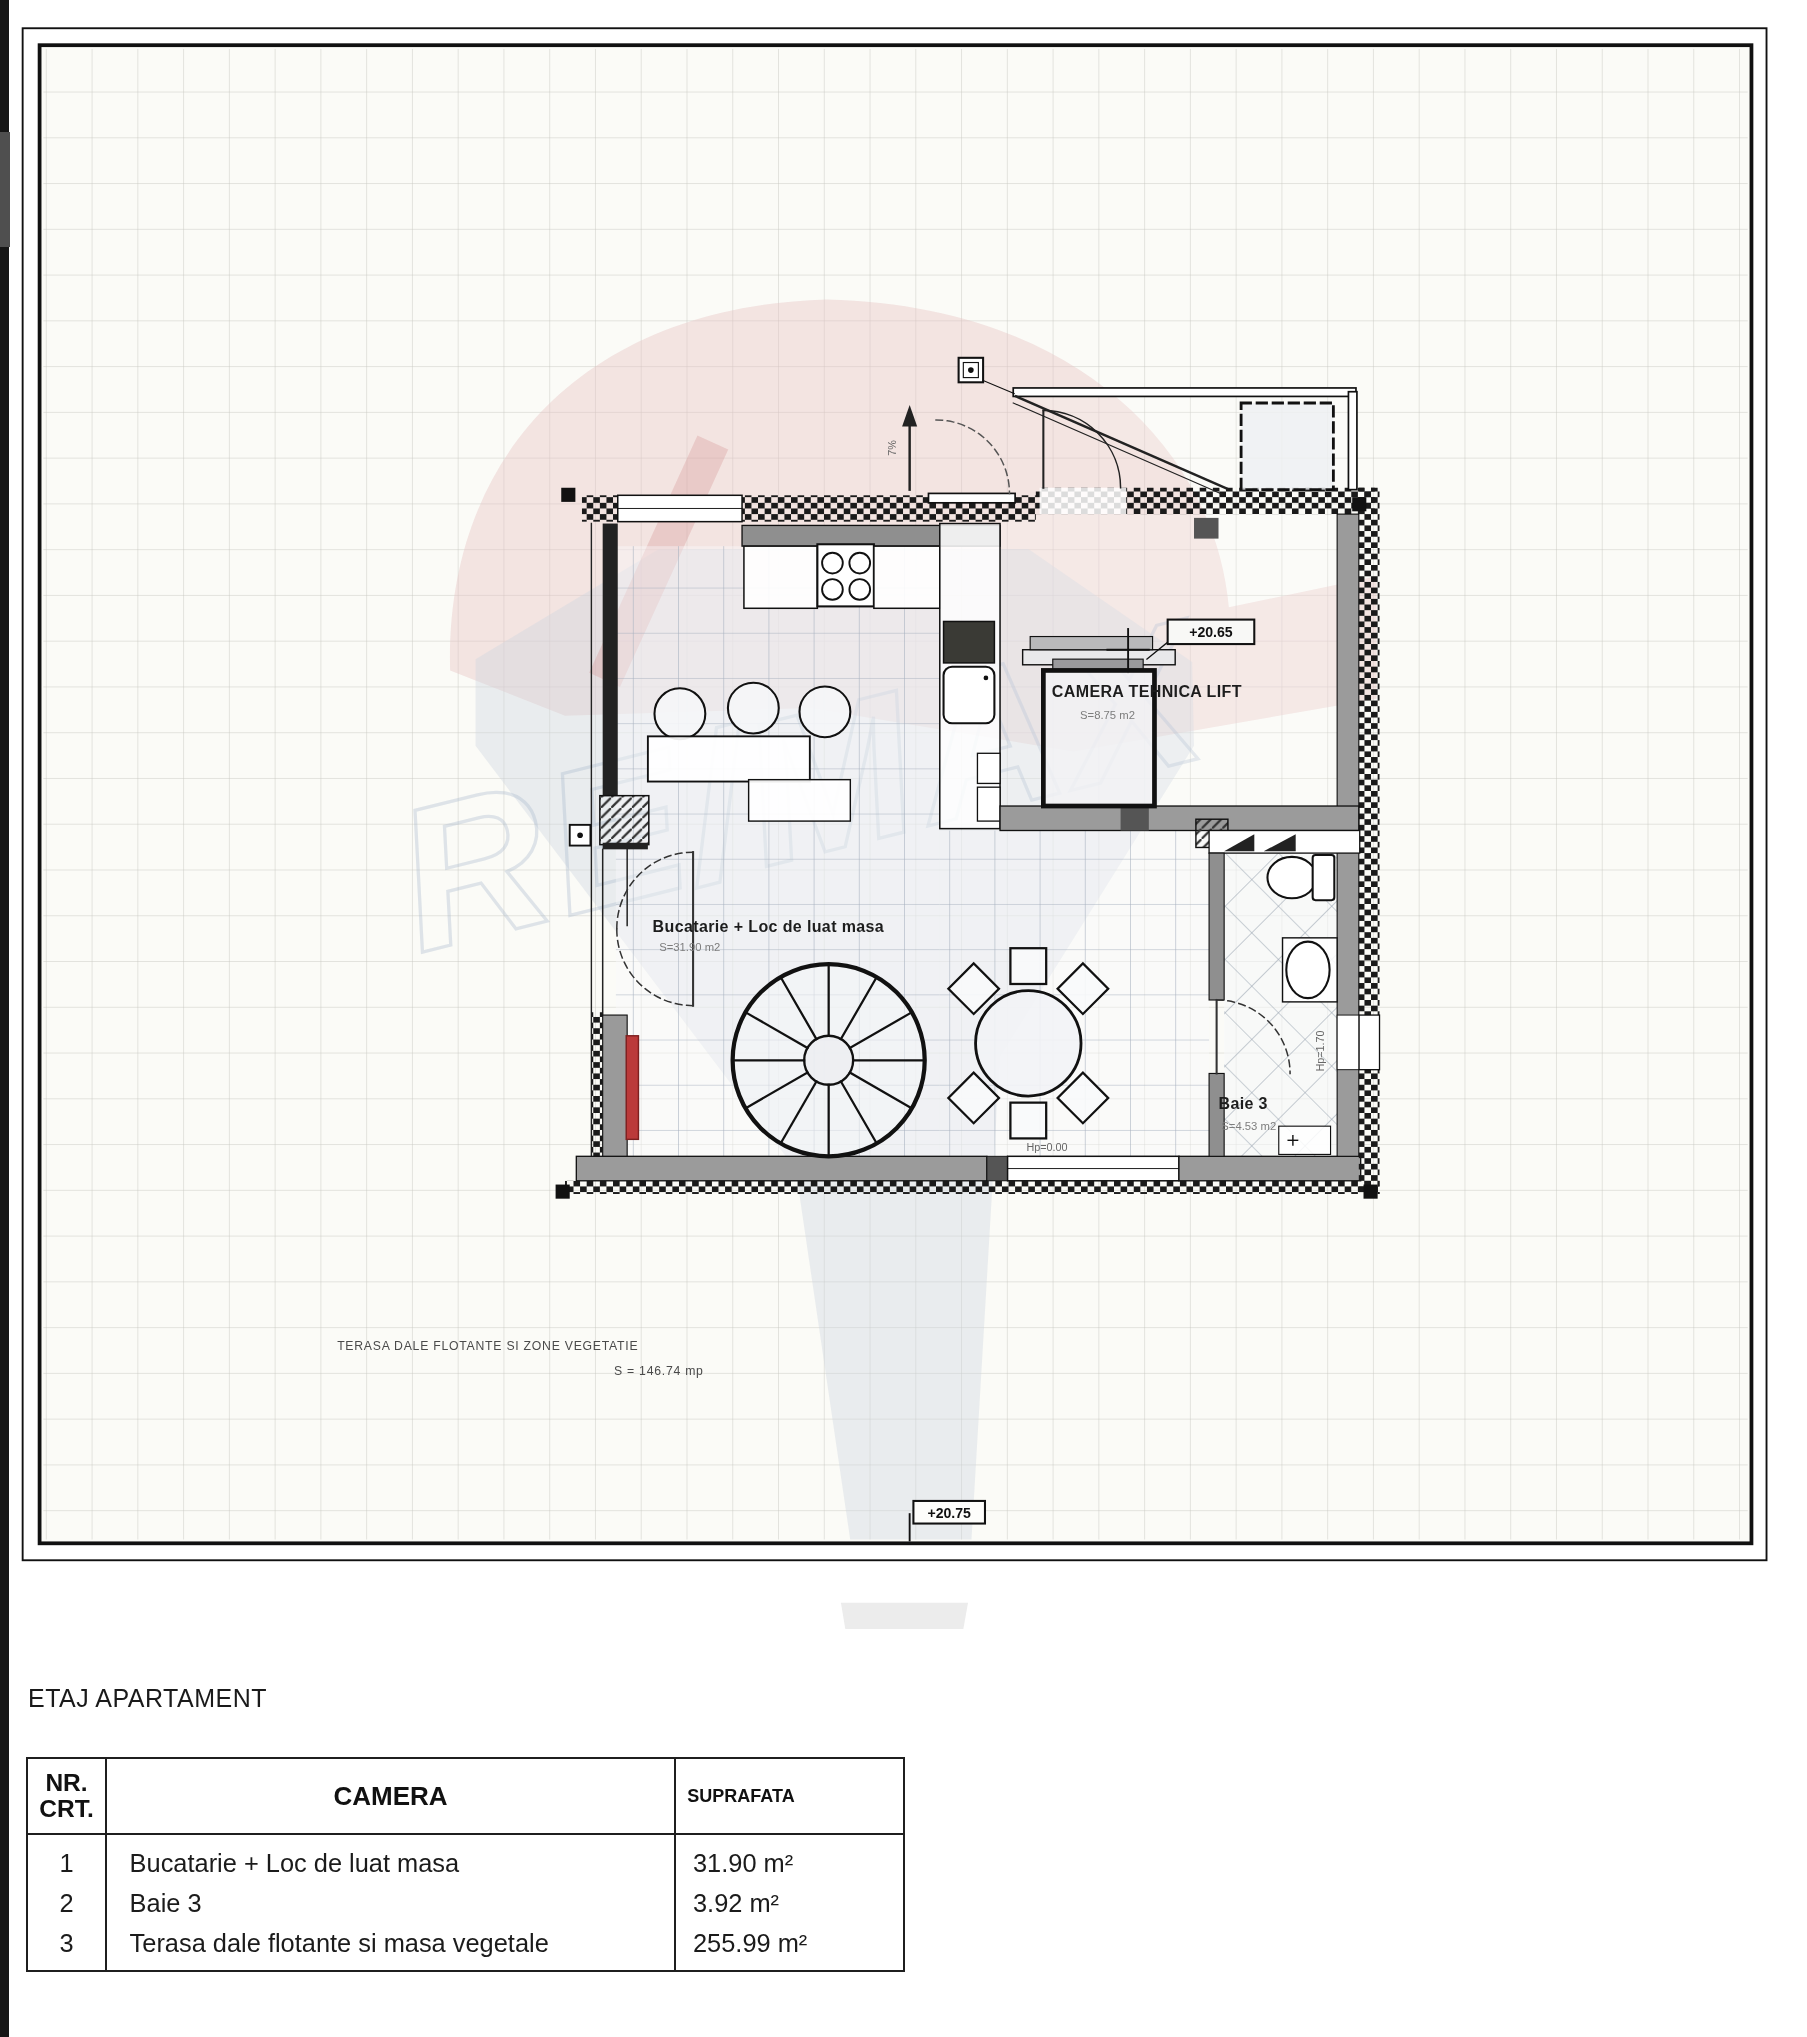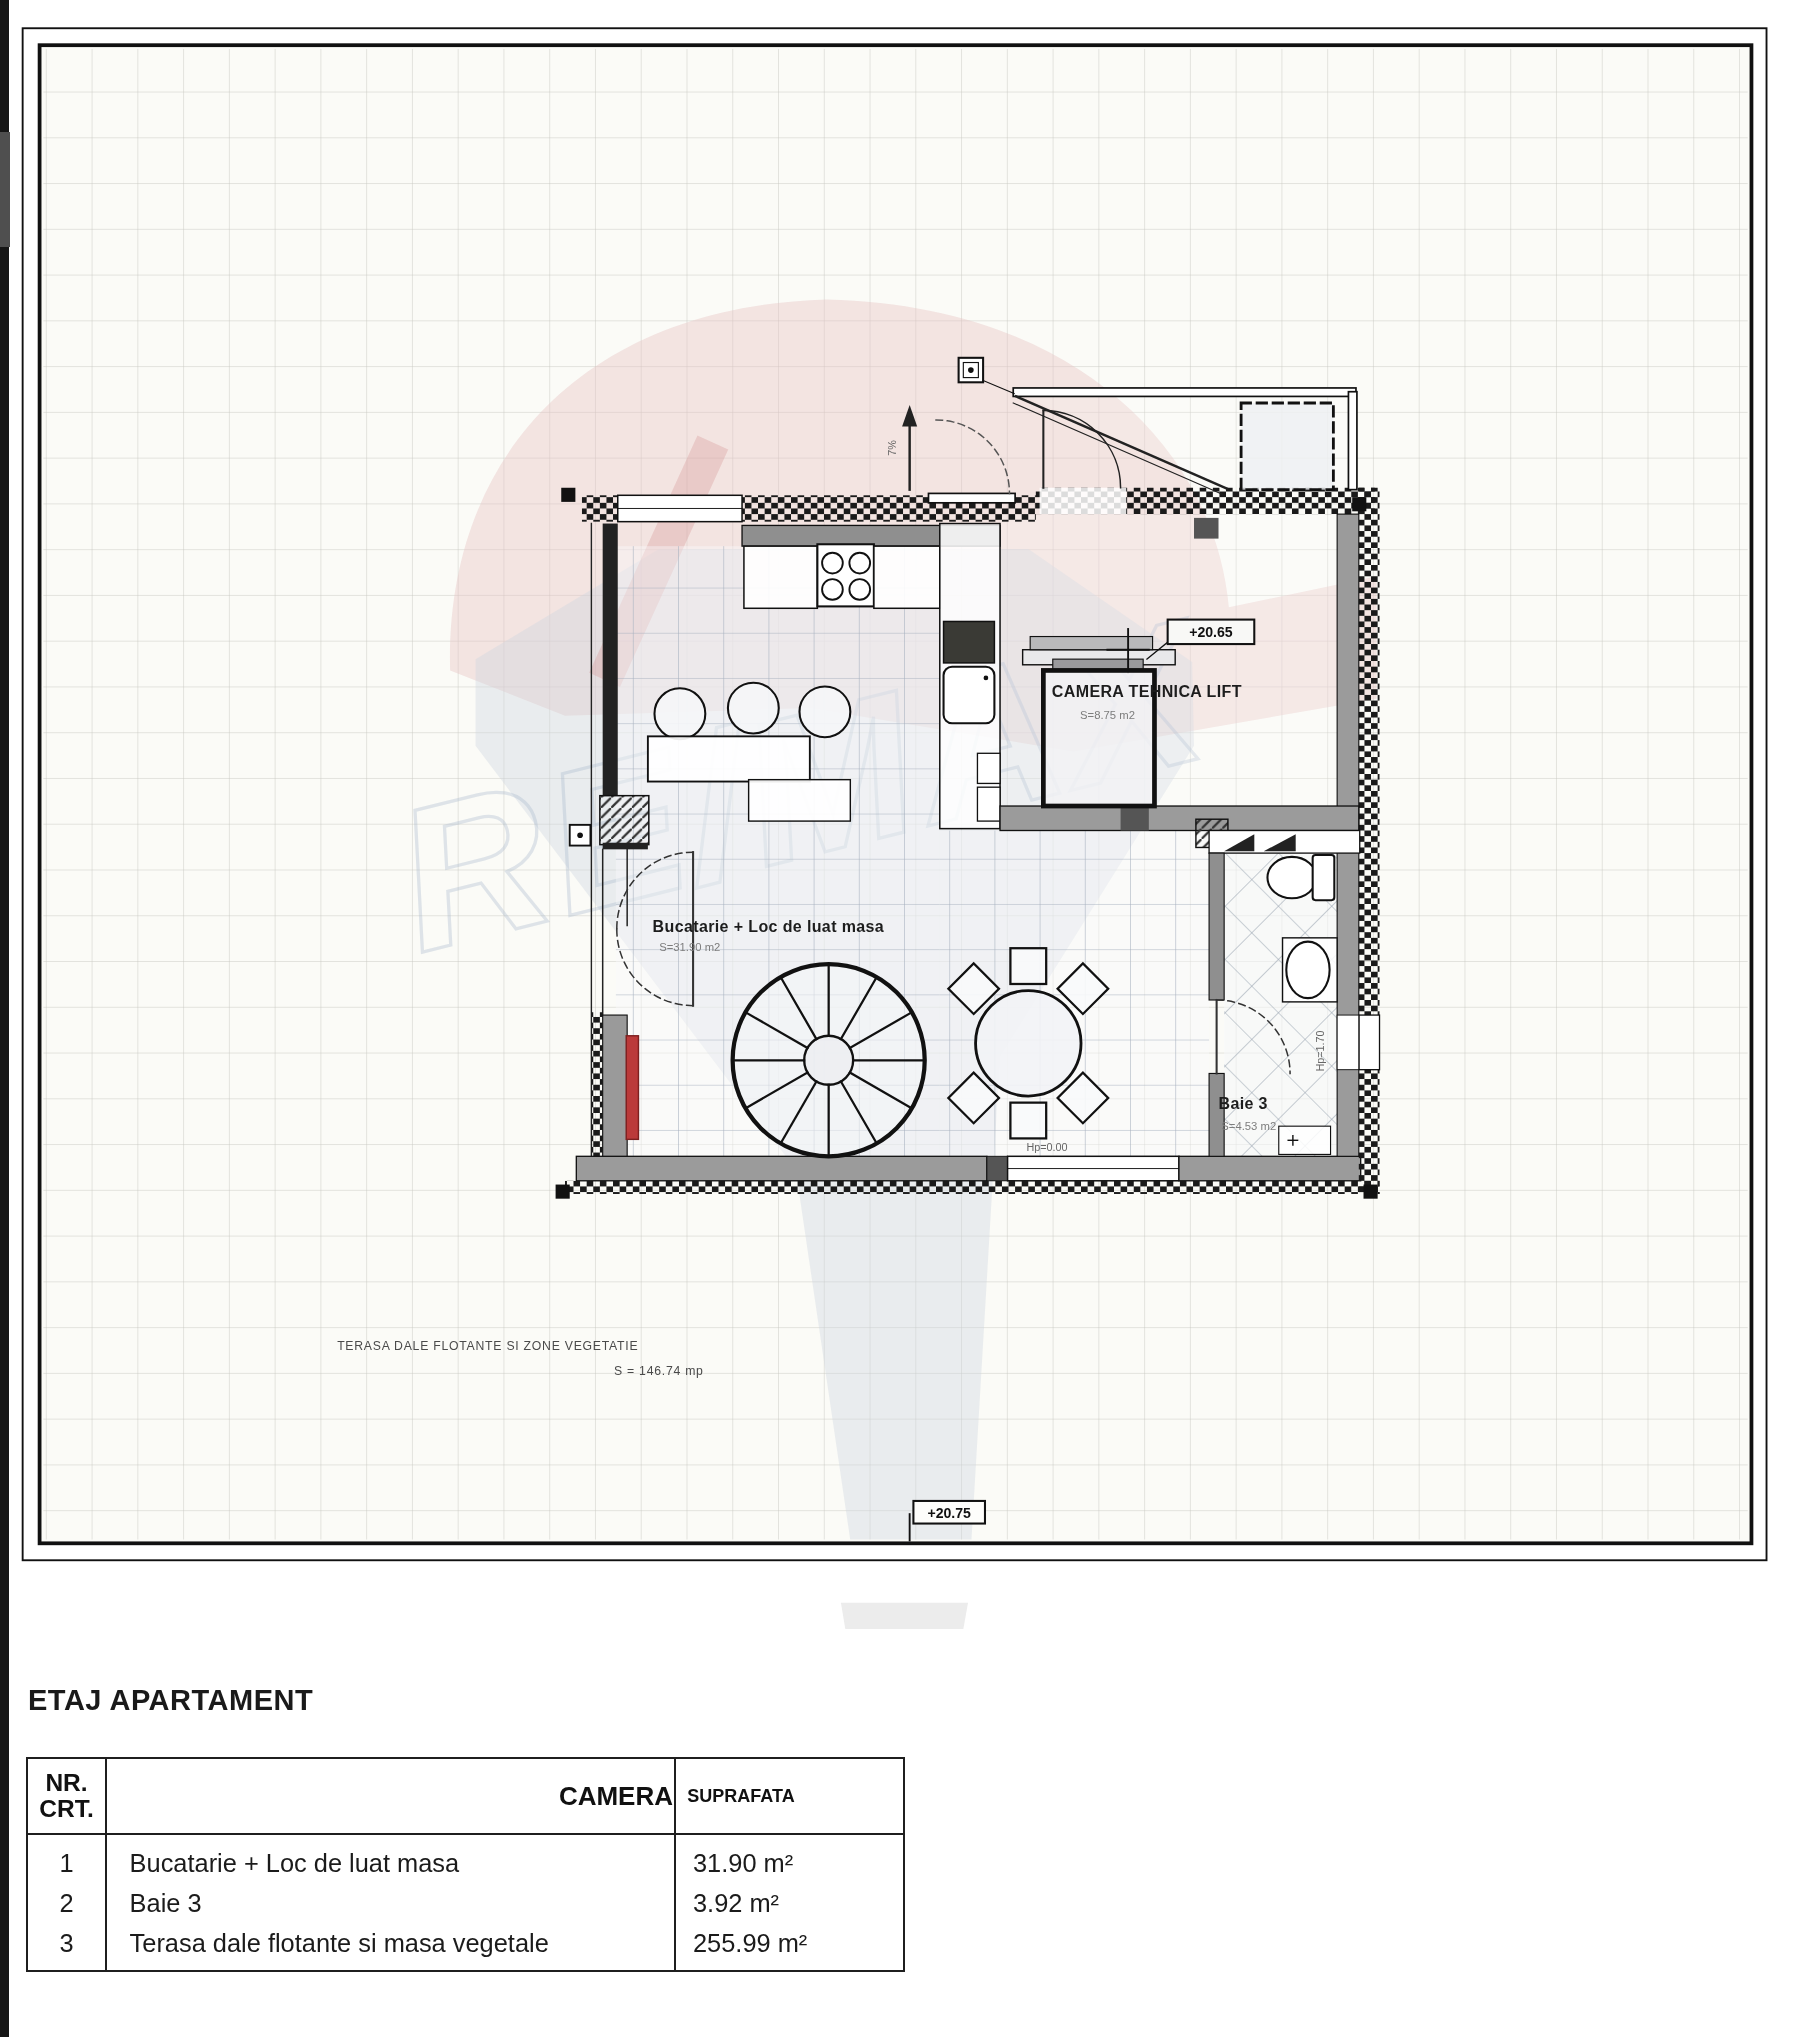--- a/index.html
+++ b/index.html
@@ -6,25 +6,25 @@
   body{width:1808px;height:2038px;position:relative;font-family:"Liberation Sans",sans-serif;overflow:hidden;}
   .edge-strip{position:absolute;left:0;top:0;width:8.5px;height:2038px;background:#161616;}
   .edge-strip-gray{position:absolute;left:0;top:132px;width:10.4px;height:115px;background:#4f4f4f;}
   svg text{font-family:"Liberation Sans",sans-serif;}
   .t-room{font-weight:700;font-size:17px;fill:#1d1d1d;letter-spacing:.4px;}
   .t-area{font-size:12px;fill:#7d7d7d;}
   .t-terasa{font-size:13px;fill:#4a4a4a;letter-spacing:.8px;}
   .t-box{font-weight:700;font-size:15px;fill:#111;}
   .t-tiny{font-size:11.5px;fill:#666;}
   .doc-bottom{position:absolute;left:0;top:1629px;width:1808px;height:409px;}
-  .doc-title{position:absolute;left:28px;top:55px;font-size:29px;font-weight:700;color:#1a1a1a;letter-spacing:0.5px;}
+  .doc-title{position:absolute;left:28px;top:55px;font-size:25px;font-weight:400;color:#1a1a1a;letter-spacing:0.5px;}
   table.areas{position:absolute;left:26px;top:128px;border-collapse:collapse;table-layout:fixed;}
   table.areas th, table.areas td{border:2.8px solid #1f1f1f;vertical-align:middle;}
   th.h-nr{width:75px;font-size:24.5px;font-weight:700;line-height:1.08;white-space:pre-line;text-align:center;height:72px;color:#111;}
-  th.h-cam{width:565px;font-size:26px;font-weight:700;text-align:right;color:#111;}
+  th.h-cam{width:565px;font-size:26px;font-weight:700;text-align:center;color:#111;}
   th.h-sup{width:215px;font-size:18px;font-weight:700;text-align:left;padding-left:11.3px;color:#111;}
   td.c-nr{text-align:center;}
   td.c-cam{padding-left:22.6px;}
   td.c-sup{padding-left:17px;}
   td .ln{font-size:25.4px;line-height:40px;color:#1b1b1b;white-space:nowrap;}
   tr.body-row td{height:124px;padding-top:5.6px;padding-bottom:5.6px;}
 </style>
 </head>
 <body>
 

